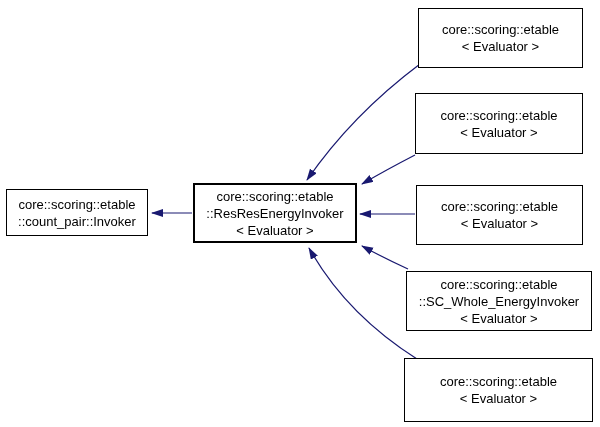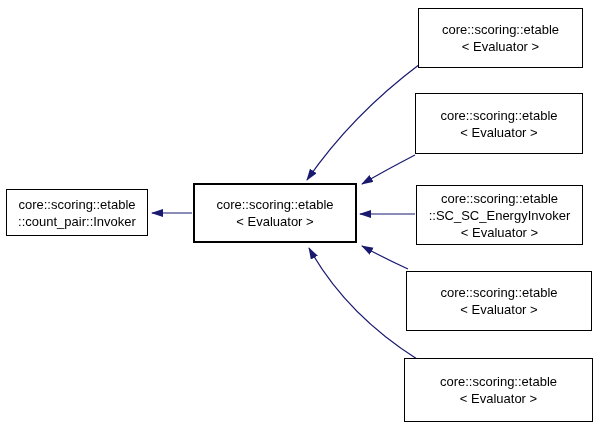--- a/index.html
+++ b/index.html
@@ -49,41 +49,42 @@
     <path d="M 417,359 Q 346,314 309,248" stroke="#191970" stroke-width="1.2" marker-end="url(#ah)"></path>
   </svg>
 
   <div class="node" style="left:6px;top:189px;width:142px;height:47px;">
     <span>core::scoring::etable</span>
     <span>::count_pair::Invoker</span>
   </div>
 
   <div class="node focus" style="left:193px;top:183px;width:164px;height:60px;">
     <span>core::scoring::etable</span>
+    <span>::ResResEnergyInvoker</span>
     <span>&lt; Evaluator &gt;</span>
   </div>
 
   <div class="node" style="left:418px;top:8px;width:165px;height:60px;">
     <span>core::scoring::etable</span>
     <span>&lt; Evaluator &gt;</span>
   </div>
 
   <div class="node" style="left:415px;top:93px;width:168px;height:61px;">
     <span>core::scoring::etable</span>
     <span>&lt; Evaluator &gt;</span>
   </div>
 
   <div class="node" style="left:416px;top:185px;width:167px;height:60px;">
     <span>core::scoring::etable</span>
-    <span>::SC_SC_EnergyInvoker</span>
     <span>&lt; Evaluator &gt;</span>
   </div>
 
   <div class="node" style="left:406px;top:271px;width:186px;height:60px;">
     <span>core::scoring::etable</span>
+    <span>::SC_Whole_EnergyInvoker</span>
     <span>&lt; Evaluator &gt;</span>
   </div>
 
   <div class="node" style="left:404px;top:358px;width:189px;height:64px;">
     <span>core::scoring::etable</span>
     <span>&lt; Evaluator &gt;</span>
   </div>
 
 </div>
 

